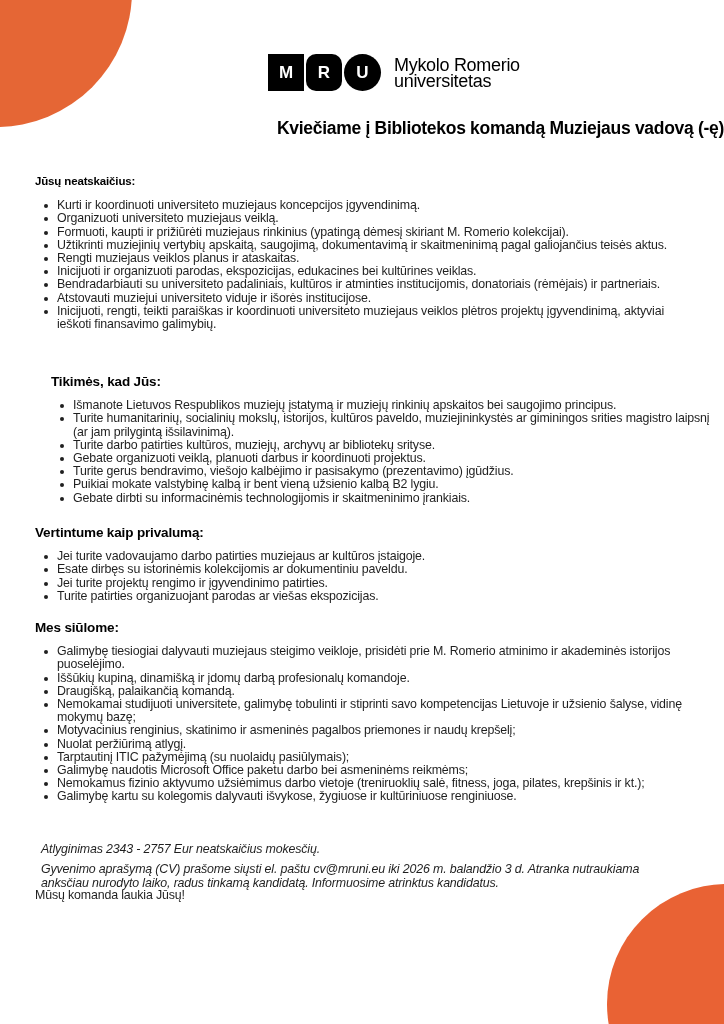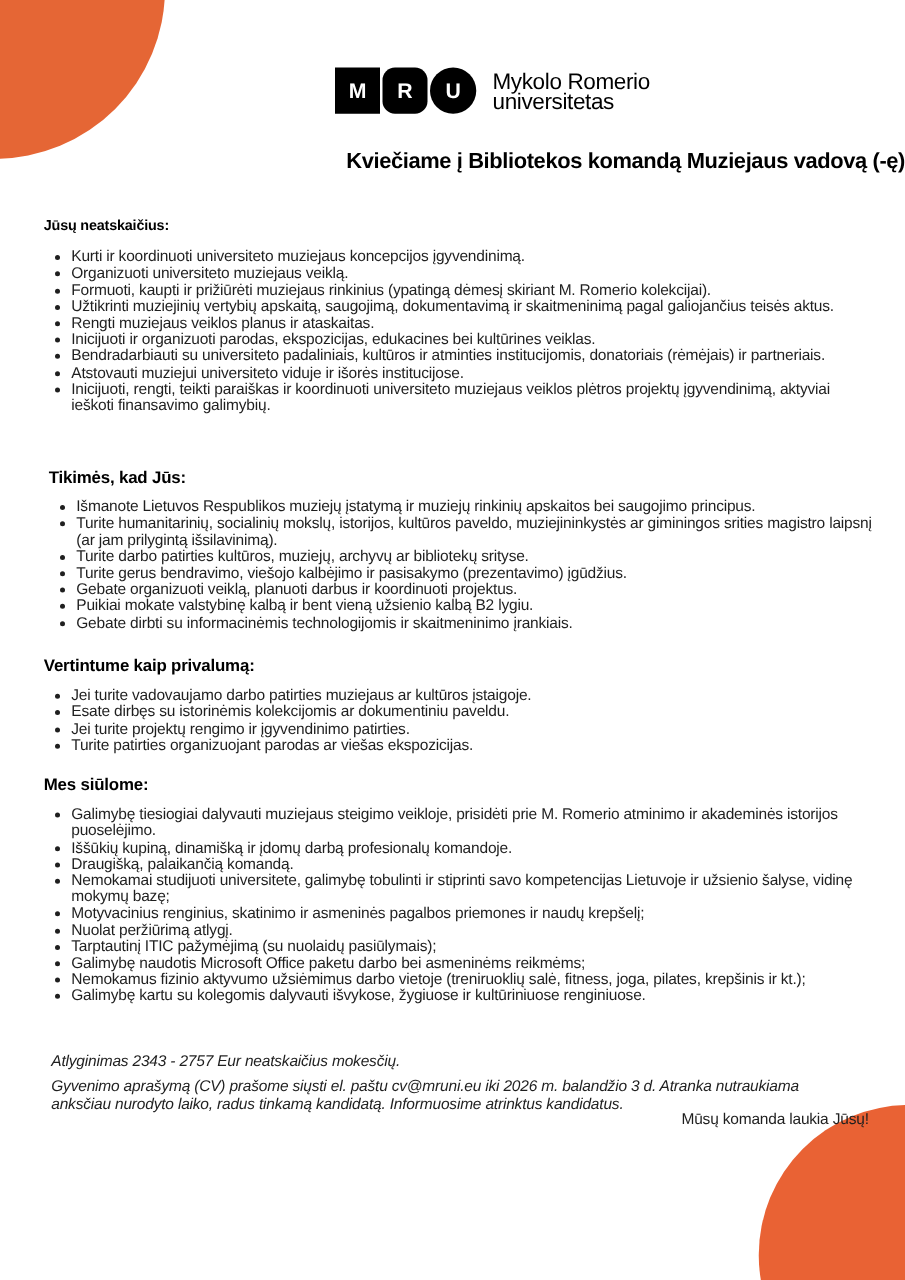--- a/index.html
+++ b/index.html
@@ -55,31 +55,31 @@
     margin: 11px 0 14px 0; padding: 0; list-style: none;
   }
   li {
     position: relative; padding-left: 22px;
   }
   li::before {
     content: ""; position: absolute; left: 9px; top: 5px;
     width: 4px; height: 4px; border-radius: 50%; background: #1f1f1f;
   }
   .sec1 { position: absolute; left: 0; top: 0; width: 660px; }
-  .sec2 { position: absolute; left: 4px; top: 200px; width: 660px; }
+  .sec2 { position: absolute; left: 16px; top: 200px; width: 660px; }
   .sec3 { position: absolute; left: 0; top: 351px; width: 660px; }
   .sec4 { position: absolute; left: 0; top: 446px; width: 660px; }
   .outro {
     position: absolute; left: 0; top: 661px; width: 640px;
     line-height: 14px;
   }
   .outro p { margin: 6px; font-style: italic; }
   .closing {
     position: absolute; left: 0; top: 714px; width: 660px;
-    text-align: right;
+    text-align: left;
   }
 </style>
 </head>
 <body>
 
 <div class="blob-tl"></div>
 <div class="blob-br"></div>
 
 <div class="logo">
   <div class="mk m">M</div>
@@ -109,22 +109,22 @@
       <li>Inicijuoti, rengti, teikti paraiškas ir koordinuoti universiteto muziejaus veiklos plėtros projektų įgyvendinimą, aktyviai ieškoti finansavimo galimybių.</li>
     </ul>
   </div>
 
   <div class="sec2">
     <h3 class="section-title big">Tikimės, kad Jūs:</h3>
     <ul>
       <li>Išmanote Lietuvos Respublikos muziejų įstatymą ir muziejų rinkinių apskaitos bei saugojimo principus.</li>
       <li>Turite humanitarinių, socialinių mokslų, istorijos, kultūros paveldo, muziejininkystės ar giminingos srities magistro laipsnį (ar jam prilygintą išsilavinimą).</li>
       <li>Turite darbo patirties kultūros, muziejų, archyvų ar bibliotekų srityse.</li>
+      <li>Gebate organizuoti veiklą, planuoti darbus ir koordinuoti projektus.</li>
       <li>Turite gerus bendravimo, viešojo kalbėjimo ir pasisakymo (prezentavimo) įgūdžius.</li>
-      <li>Gebate organizuoti veiklą, planuoti darbus ir koordinuoti projektus.</li>
       <li>Puikiai mokate valstybinę kalbą ir bent vieną užsienio kalbą B2 lygiu.</li>
       <li>Gebate dirbti su informacinėmis technologijomis ir skaitmeninimo įrankiais.</li>
     </ul>
   </div>
 
   <div class="sec3">
     <h3 class="section-title big">Vertintume kaip privalumą:</h3>
     <ul>
       <li>Jei turite vadovaujamo darbo patirties muziejaus ar kultūros įstaigoje.</li>
       <li>Esate dirbęs su istorinėmis kolekcijomis ar dokumentiniu paveldu.</li>

